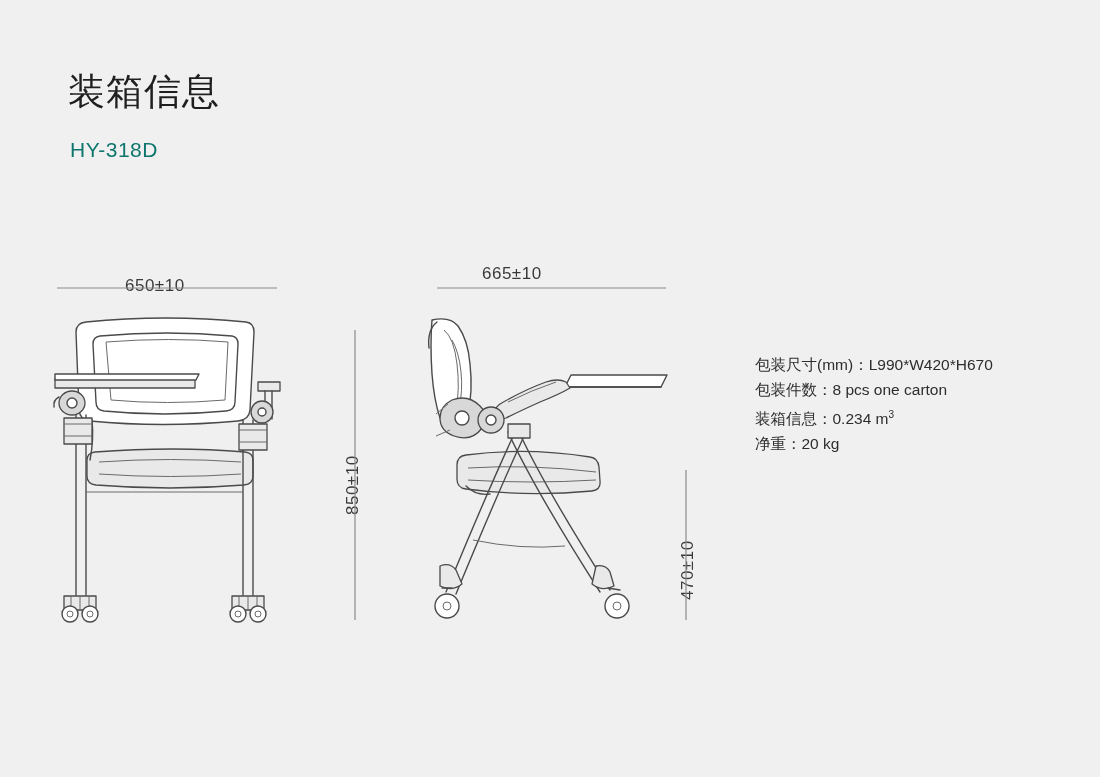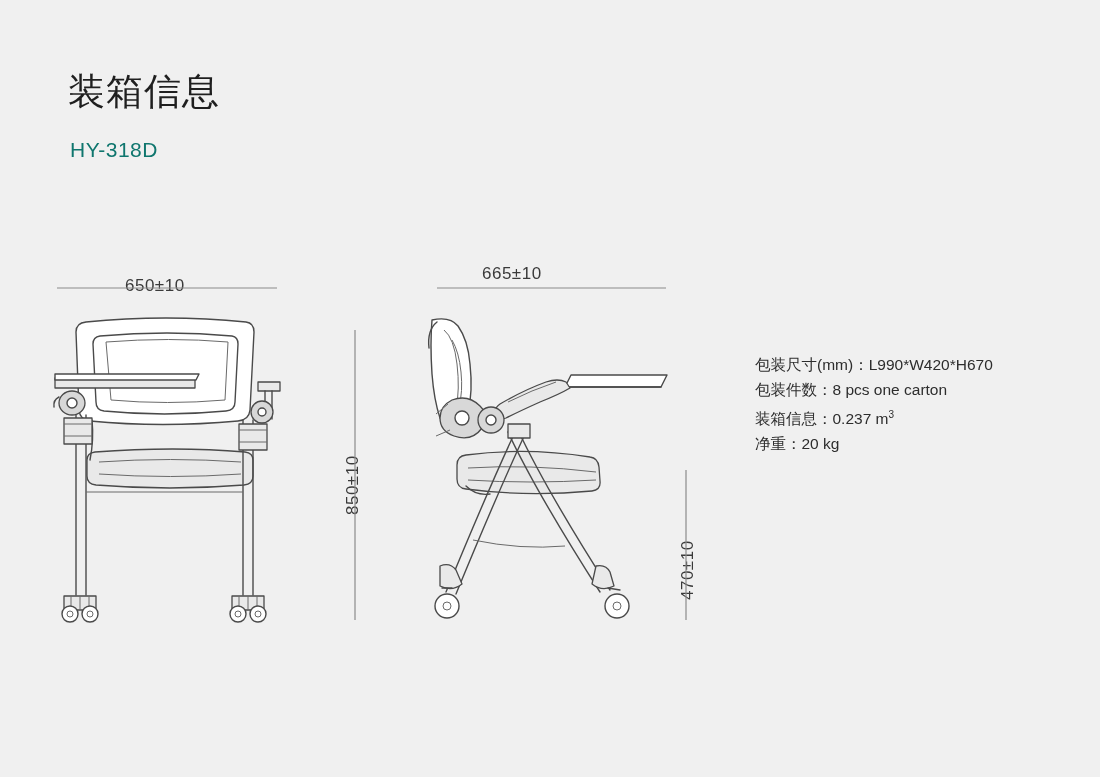--- a/index.html
+++ b/index.html
@@ -98,21 +98,21 @@
   <div class="dim-label dim-vert" style="left:678px; top:600px;">470±10</div>
 
   <div class="specs">
     <div class="spec-row">
       <span>包装尺寸(mm)：</span><span>L990*W420*H670</span>
     </div>
     <div class="spec-row">
       <span>包装件数：</span><span>8 pcs one carton</span>
     </div>
     <div class="spec-row">
-      <span>装箱信息：</span><span>0.237 m</span><sup>3</sup>
+      <span>装箱信息：</span><span>0.234 m</span><sup>3</sup>
     </div>
     <div class="spec-row">
       <span>净重：</span><span>20 kg</span>
     </div>
   </div>
 
   <svg class="draw" viewBox="0 0 1100 777" xmlns="http://www.w3.org/2000/svg">
 
     <g>
       <line class="ln-dim" x1="57" y1="288" x2="277" y2="288"></line>

